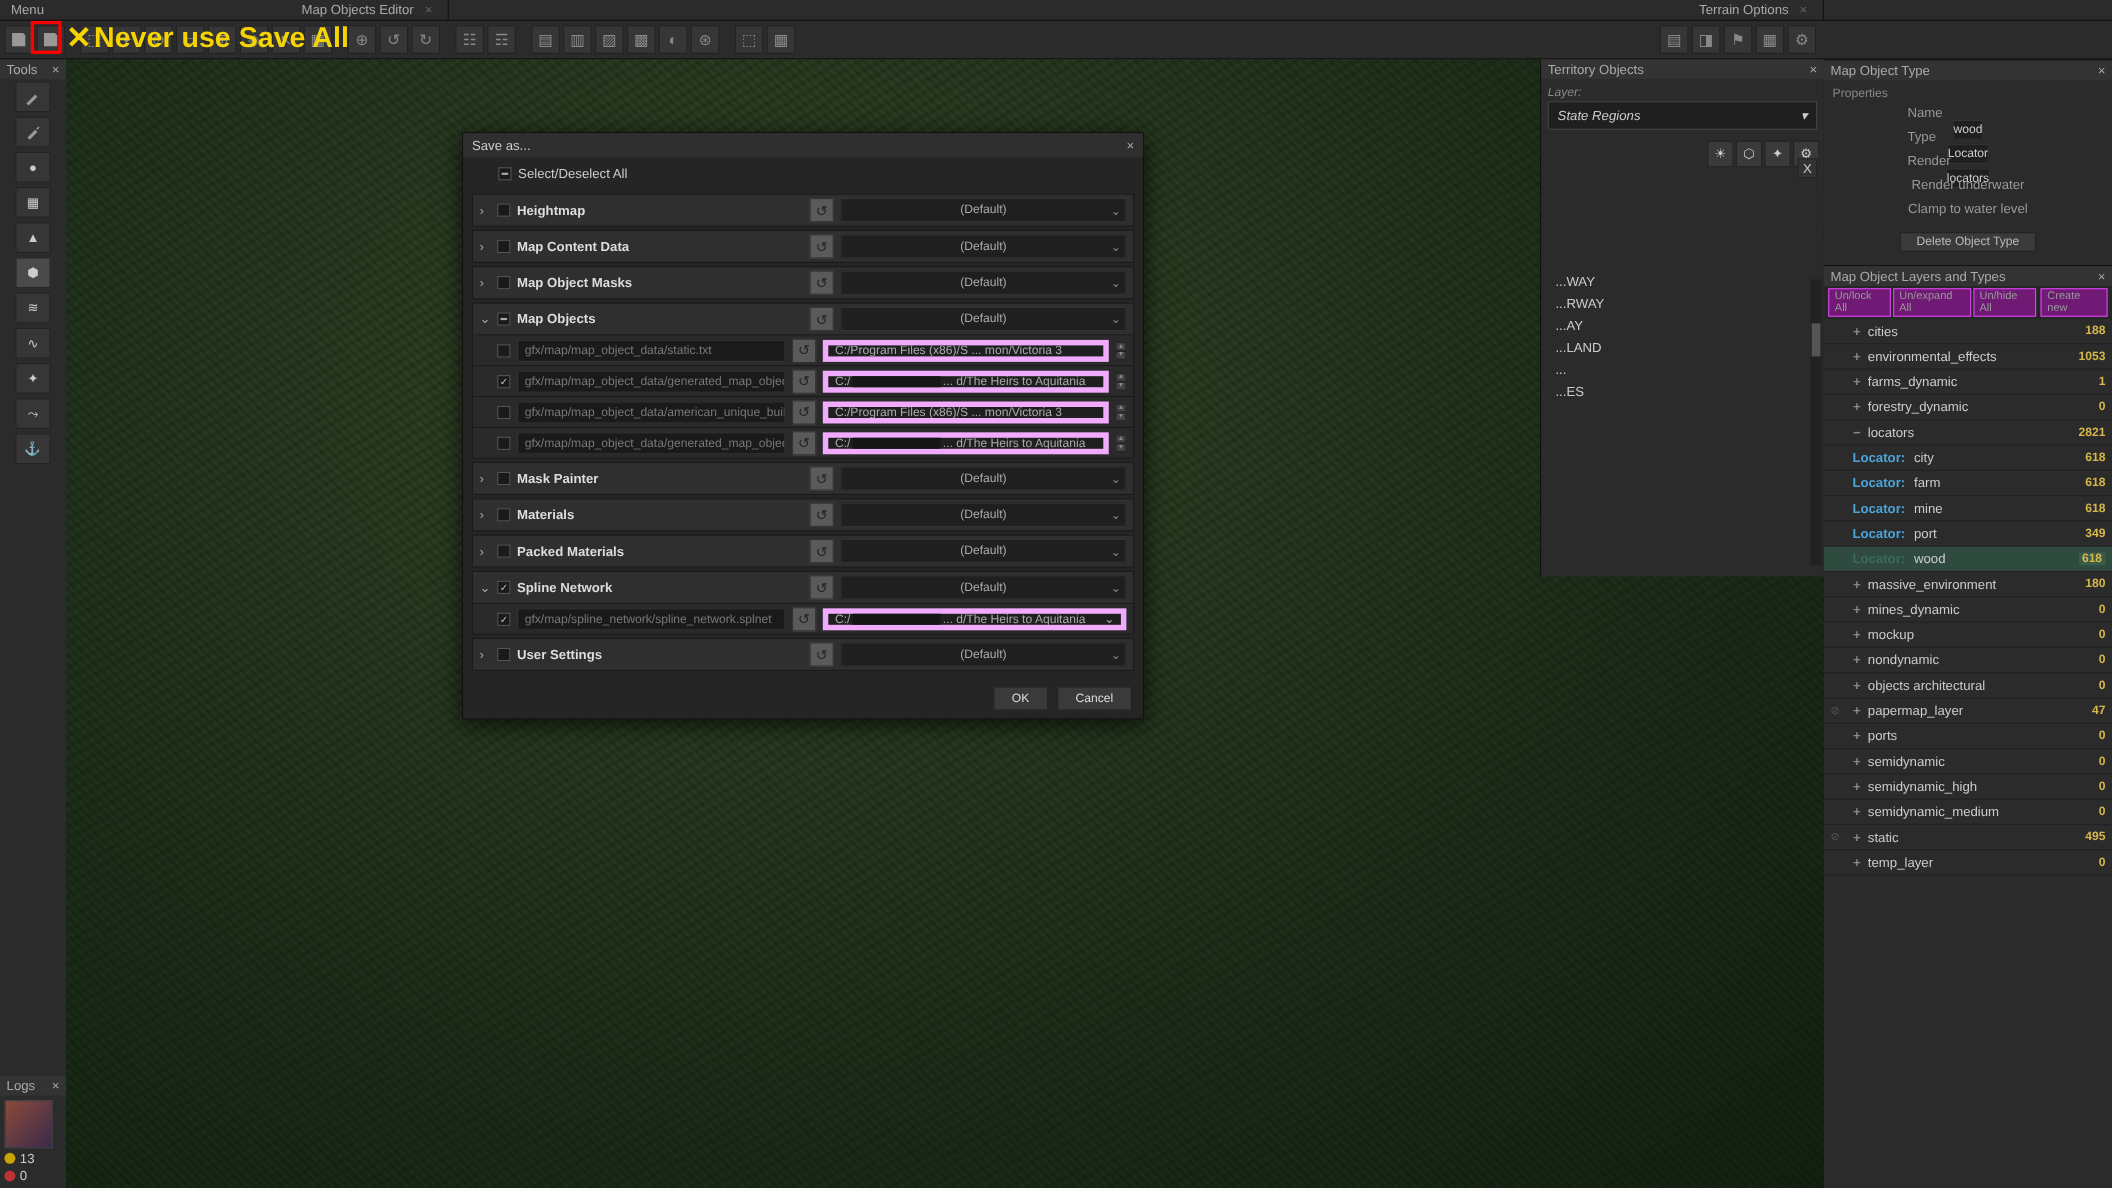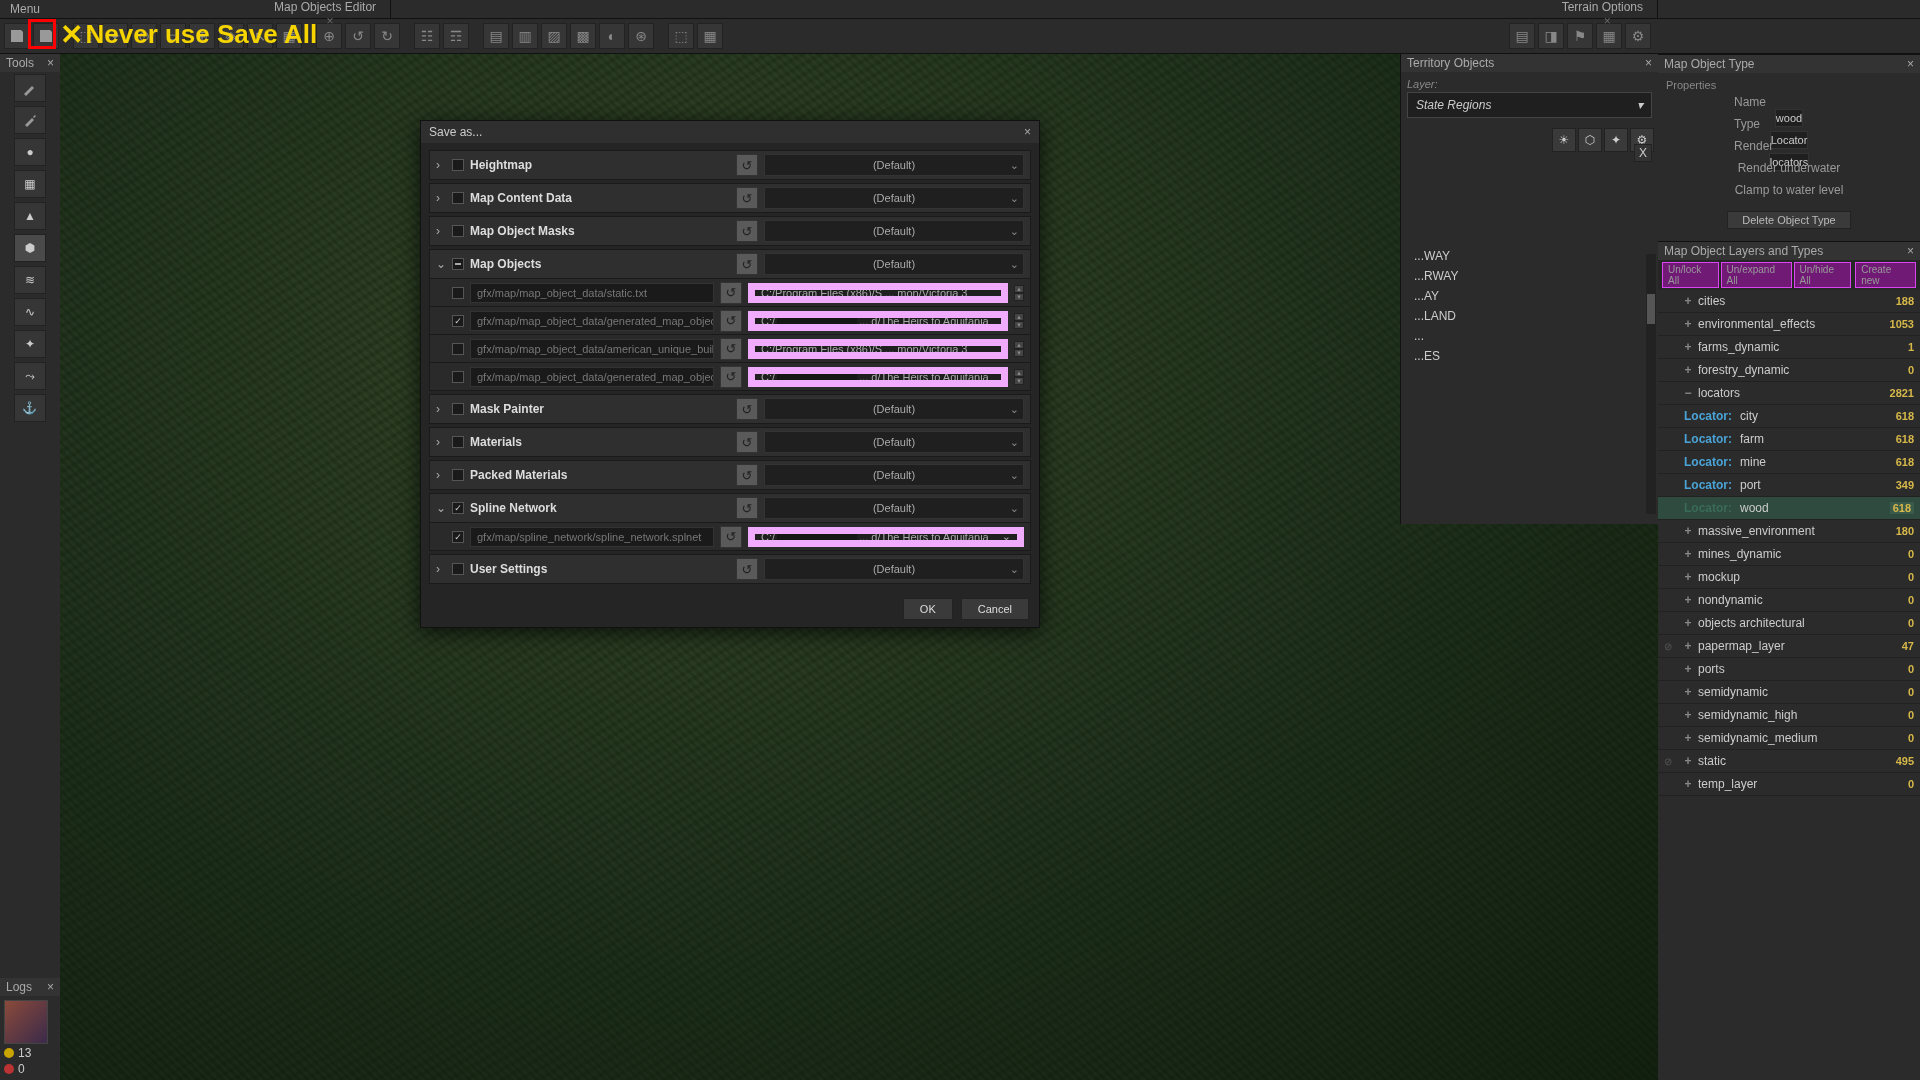--- a/index.html
+++ b/index.html
@@ -1,21 +1,21 @@
 <!DOCTYPE html>
 <html><head>
 <meta charset="utf-8">
 <style>
 * { margin: 0; padding: 0; box-sizing: border-box; font-family: "Segoe UI", Arial, sans-serif; }
 body { background: #1a1a1a; color: #ccc; width: 1920px; height: 1080px; overflow: hidden; position: relative; font-size: 12px; }
 
 
 .menubar { height: 18px; background: #2b2b2b; display: flex; align-items: center; }
 .menubar .menu-title { padding: 0 10px; color: #aaa; }
-.menubar .tab { padding: 0 14px; height: 18px; display: flex; align-items: center; color: #aaa; border-right: 1px solid #111; position: relative; flex-direction: column; }
+.menubar .tab { padding: 0 14px; height: 18px; display: flex; align-items: center; color: #aaa; border-right: 1px solid #111; position: relative; }
 .menubar .tab.pad { margin-left: 210px; }
 .menubar .tab .x { margin-left: 10px; color: #666; cursor: pointer; }
 .menubar .spacer { flex: 1; }
 
 
 .toolbar { height: 36px; background: #2b2b2b; border-top: 1px solid #111; border-bottom: 1px solid #111; display: flex; align-items: center; padding: 0 4px; gap: 3px; }
 .tbtn { width: 26px; height: 26px; background: #363636; border: 1px solid #222; display: flex; align-items: center; justify-content: center; color: #888; font-size: 14px; cursor: pointer; }
 .tbtn svg { width: 16px; height: 16px; fill: #999; }
 .tsep { width: 8px; }
 .warning-box { position: absolute; top: 19px; left: 28px; border: 3px solid red; width: 28px; height: 30px; z-index: 50; pointer-events: none; }
@@ -91,21 +91,21 @@
 .section-head { height: 30px; background: #2f2f2f; border: 1px solid #1a1a1a; display: flex; align-items: center; padding: 0 6px; gap: 6px; }
 .section-head .chev { width: 10px; color: #aaa; cursor:pointer; }
 .section-head .sname { flex: 0 0 260px; font-weight: 600; color: #ddd; }
 .section-head .reset { width: 22px; height: 22px; background: #5a5a5a; border: 1px solid #333; display:flex; align-items:center; justify-content:center; cursor:pointer; font-size:13px; color:#222; }
 .section-head .path { flex: 1; height: 22px; background: #1f1f1f; border: 1px solid #333; display: flex; align-items: center; justify-content: center; color: #aaa; font-size: 11px; position: relative; }
 .section-head .path .dd { position:absolute; right:4px; color:#888; cursor:pointer; }
 
 .subrow { height: 28px; display: flex; align-items: center; padding: 0 6px 0 22px; gap: 6px; background: #2a2a2a; border: 1px solid #1a1a1a; border-top: none; }
 .subrow .fname { flex: 0 0 244px; height: 20px; background: #1a1a1a; border:1px solid #333; padding: 0 6px; color: #777; font-size: 11px; display:flex; align-items:center; overflow:hidden; white-space:nowrap; }
 .subrow .reset { width: 22px; height: 22px; background: #5a5a5a; border: 1px solid #333; display:flex; align-items:center; justify-content:center; cursor:pointer; font-size:13px; color:#222; }
-.subrow .dest { flex: 1; height: 20px; background: #1f1f1f; border:7px solid #f0abfc; padding: 0 6px; color: #aaa; font-size: 11px; display:flex; align-items:center; overflow:hidden; white-space:nowrap; }
+.subrow .dest { flex: 1; height: 20px; background: #1f1f1f; border:5px solid #f0abfc; padding: 0 6px; color: #aaa; font-size: 11px; display:flex; align-items:center; overflow:hidden; white-space:nowrap; }
 .subrow .dest .blank { display:inline-block; width:80px; height:12px; background:#161616; margin:0 2px; }
 .subrow .step { width:10px; display:flex; flex-direction:column; }
 .subrow .step span { height:8px; background:#444; border:1px solid #222; font-size:7px; text-align:center; line-height:6px; color:#888; cursor:pointer; }
 
 .dialog .footer { height: 36px; display: flex; align-items: center; justify-content: flex-end; gap: 8px; padding: 0 10px; }
 .dialog .footer button { background: #3a3a3a; border: 1px solid #222; color: #ddd; padding: 4px 16px; cursor: pointer; font-size: 11px; }
 
 
 ::-webkit-scrollbar { width: 10px; background: #1a1a1a; }
 ::-webkit-scrollbar-thumb { background: #444; }
@@ -428,20 +428,24 @@
       <div class="thumb"></div>
     </div>
 </div>
 
 <div class="dialog">
   <div class="titlebar">
     <span>Save as...</span>
     <span class="dclose">×</span>
   </div>
   <div class="body">
+    <div class="selall">
+      <span class="cbox tri"></span>
+      <span>Select/Deselect All</span>
+    </div>
     <div id="sections">
         <div class="section">
           <div class="section-head">
     <span class="chev">›</span>
     <span class="cbox"></span>
     <span class="sname">Heightmap</span>
     <span class="reset">↺</span>
     <span class="path">(Default)<span class="dd">⌄</span></span>
   </div>
         </div>

